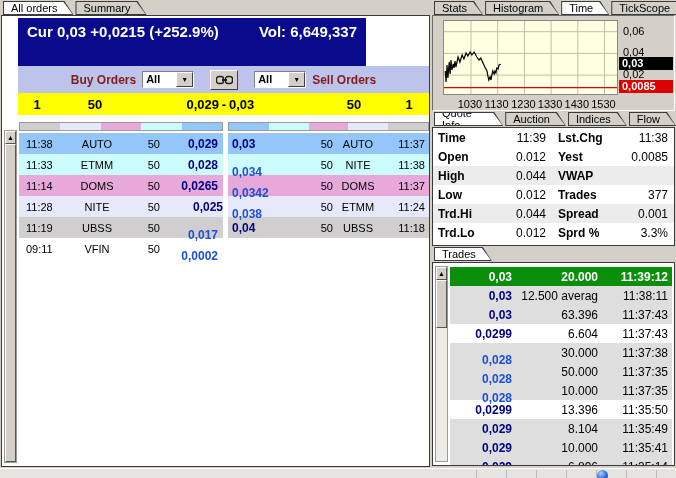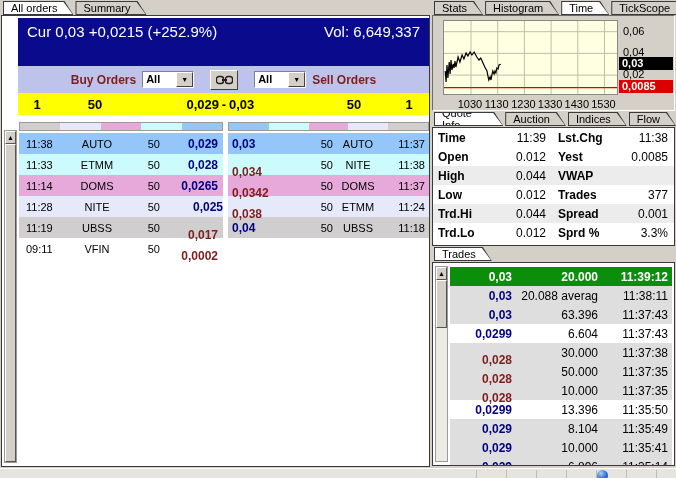--- a/index.html
+++ b/index.html
@@ -13,43 +13,43 @@
   
   .tabs{position:absolute;display:flex;gap:2px;height:14px;}
   .tab{background:#3a3a3a;clip-path:polygon(0 0,calc(100% - 9px) 0,100% 100%,0 100%);cursor:default;}
   .tab .in{display:flex;align-items:center;height:11px;margin:1px 1px 0 1px;
     padding:0 15px 1px 7px;background:#D4D0C8;font-size:11px;
     clip-path:polygon(0 0,calc(100% - 9px) 0,100% 100%,0 100%);}
   .tab.active .in{background:#fff;}
   
   .panel{position:absolute;background:#fff;border:1px solid #3a3a3a;box-sizing:border-box;}
   
-  #ob-header{position:absolute;left:16px;top:2px;width:411px;height:48px;background:#0A0A8C;
-    color:#fff;font-weight:normal;font-size:15px;display:flex;justify-content:space-between;
+  #ob-header{position:absolute;left:16px;top:2px;width:348px;height:48px;background:#0A0A8C;
+    color:#fff;font-weight:bold;font-size:15px;display:flex;justify-content:space-between;
     padding:5px 9px 0 9px;box-sizing:border-box;}
   #ob-filter{position:absolute;left:16px;top:50px;width:411px;height:27px;background:#BDC3EA;
     display:flex;align-items:center;justify-content:center;}
   #ob-filter .lbl{font-weight:bold;font-size:12px;color:#7f1d1d;}
   .dd{width:52px;height:17px;background:#fff;border:1px solid;border-color:#808080 #fff #fff #808080;
     display:flex;margin:0 6px;box-sizing:border-box;}
   .dd .val{flex:1;font-weight:bold;font-size:11px;padding:1px 0 0 3px;}
   .dd .btn{width:15px;background:#D4D0C8;border:1px solid;border-color:#fff #404040 #404040 #fff;
     font-size:7px;text-align:center;line-height:14px;color:#000;}
   #chain-btn{width:28px;height:20px;margin:0 10px;background:#D4D0C8;
     border:1px solid;border-color:#fff #404040 #404040 #fff;display:flex;align-items:center;justify-content:center;padding:0;}
   #ob-best{position:absolute;left:16px;top:77px;width:411px;height:22px;background:#FFFF00;
     display:flex;align-items:center;font-weight:bold;font-size:13px;}
   #ob-best span{display:block;}
   .legend{position:absolute;top:106px;height:9px;display:flex;border:1px solid #9a9a9a;box-sizing:border-box;}
   .legend div{flex:1;}
   .obtable{position:absolute;top:117px;}
   .obrow{display:flex;align-items:center;height:21px;font-size:11px;}
   .bg-blue{background:#94C6FA;} .bg-cyan{background:#CCFBFB;} .bg-pink{background:#E6A9DA;}
   .bg-lavender{background:#E6E9FA;} .bg-gray{background:#D0CECE;} .bg-white{background:#fff;}
-  .c-navy{color:#000080;} .c-red{color:#7f1d1d;margin-top:14px;}
+  .c-navy{color:#000080;} .c-red{color:#1d4ed8;margin-top:14px;}
   .price{font-weight:bold;font-size:12px;}
   
   .sb{position:absolute;width:13px;background:#EDEBE6;border:1px solid #9a9a9a;box-sizing:border-box;}
   .sb-btn{height:13px;background:#D4D0C8;border:1px solid;border-color:#fff #555 #555 #fff;
     font-size:7px;line-height:11px;text-align:center;box-sizing:border-box;}
   .sb-thumb{background:#D4D0C8;border:1px solid;border-color:#fff #555 #555 #fff;box-sizing:border-box;}
   
   #chart-panel{position:absolute;left:432px;top:15px;width:243px;height:96px;background:#D4D0C8;
     border:1px solid;border-color:#6a6a6a #fff #fff #6a6a6a;box-sizing:border-box;}
   #plot{position:absolute;left:10px;top:4px;width:175px;height:75px;background:#FFFFE1;
@@ -336,21 +336,21 @@
     <div class="sb-thumb" style="height:48px;"></div>
   </div>
   <div id="trade-rows">
       <div class="trow t-green">
         <span class="tp c-navy">0,03</span>
         <span class="tq">20.000</span>
         <span class="tt">11:39:12</span>
       </div>
       <div class="trow t-gray">
         <span class="tp c-navy">0,03</span>
-        <span class="tq">20.088 averag</span>
+        <span class="tq">12.500 averag</span>
         <span class="tt">11:38:11</span>
       </div>
       <div class="trow t-gray">
         <span class="tp c-navy">0,03</span>
         <span class="tq">63.396</span>
         <span class="tt">11:37:43</span>
       </div>
       <div class="trow t-white">
         <span class="tp c-navy">0,0299</span>
         <span class="tq">6.604</span>

